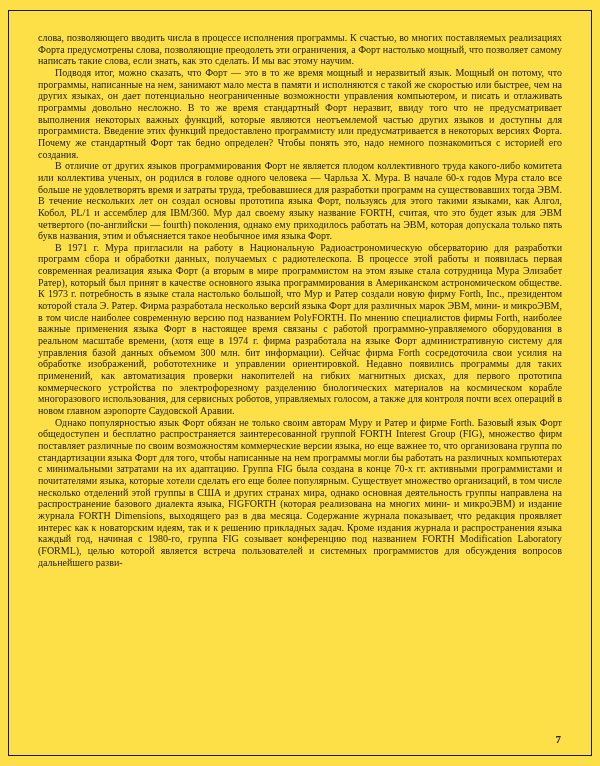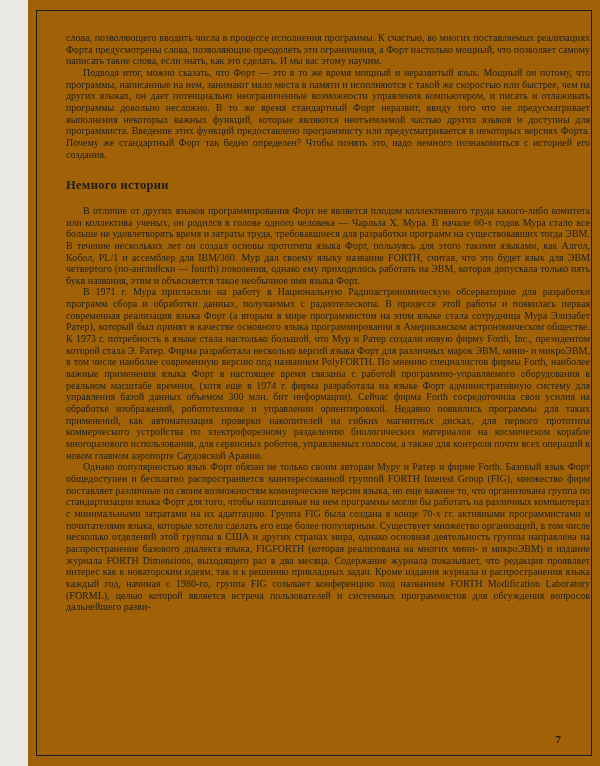--- a/index.html
+++ b/index.html
@@ -11,22 +11,21 @@
     width: 600px;
     height: 766px;
     background: #eae8e3;
     font-family: "Liberation Serif", "DejaVu Serif", serif;
     position: relative;
     overflow: hidden;
   }
   .page {
     position: absolute;
     inset: 0;
-    background: #a16207;
-    margin-left: 28px;
+    background: #fde047;
   }
   .frame {
     position: absolute;
     left: 8px;
     top: 10px;
     right: 8px;
     bottom: 10px;
     border: 1.5px solid #1b1a18;
     pointer-events: none;
   }
@@ -70,21 +69,20 @@
 <div class="page">
 
   <div class="frame"></div>
 
   <div class="text-block">
 
     <p class="continuation">слова, позволяющего вводить числа в процессе исполнения программы. К счастью, во многих поставляемых реализациях Форта предусмотрены слова, позволяющие преодолеть эти ограничения, а Форт настолько мощный, что позволяет самому написать такие слова, если знать, как это сделать. И мы вас этому научим.</p>
 
     <p>Подводя итог, можно сказать, что Форт — это в то же время мощный и неразвитый язык. Мощный он потому, что программы, написанные на нем, занимают мало места в памяти и исполняются с такой же скоростью или быстрее, чем на других языках, он дает потенциально неограниченные возможности управления компьютером, и писать и отлаживать программы довольно несложно. В то же время стандартный Форт неразвит, ввиду того что не предусматривает выполнения некоторых важных функций, которые являются неотъемлемой частью других языков и доступны для программиста. Введение этих функций предоставлено программисту или предусматривается в некоторых версиях Форта. Почему же стандартный Форт так бедно определен? Чтобы понять это, надо немного познакомиться с историей его создания.</p>
 
-    <h2 class="section-heading">Немного истории</h2>
 
     <p>В отличие от других языков программирования Форт не является плодом коллективного труда какого-либо комитета или коллектива ученых, он родился в голове одного человека — Чарльза Х. Мура. В начале 60-х годов Мура стало все больше не удовлетворять время и затраты труда, требовавшиеся для разработки программ на существовавших тогда ЭВМ. В течение нескольких лет он создал основы прототипа языка Форт, пользуясь для этого такими языками, как Алгол, Кобол, PL/1 и ассемблер для IBM/360. Мур дал своему языку название FORTH, считая, что это будет язык для ЭВМ четвертого (по-английски — fourth) поколения, однако ему приходилось работать на ЭВМ, которая допускала только пять букв названия, этим и объясняется такое необычное имя языка Форт.</p>
 
     <p>В 1971 г. Мура пригласили на работу в Национальную Радиоастрономическую обсерваторию для разработки программ сбора и обработки данных, получаемых с радиотелескопа. В процессе этой работы и появилась первая современная реализация языка Форт (а вторым в мире программистом на этом языке стала сотрудница Мура Элизабет Ратер), который был принят в качестве основного языка программирования в Американском астрономическом обществе. К 1973 г. потребность в языке стала настолько большой, что Мур и Ратер создали новую фирму Forth, Inc., президентом которой стала Э. Ратер. Фирма разработала несколько версий языка Форт для различных марок ЭВМ, мини- и микроЭВМ, в том числе наиболее современную версию под названием PolyFORTH. По мнению специалистов фирмы Forth, наиболее важные применения языка Форт в настоящее время связаны с работой программно-управляемого оборудования в реальном масштабе времени, (хотя еще в 1974 г. фирма разработала на языке Форт административную систему для управления базой данных объемом 300 млн. бит информации). Сейчас фирма Forth сосредоточила свои усилия на обработке изображений, робототехнике и управлении ориентировкой. Недавно появились программы для таких применений, как автоматизация проверки накопителей на гибких магнитных дисках, для первого прототипа коммерческого устройства по электрофорезному разделению биологических материалов на космическом корабле многоразового использования, для сервисных роботов, управляемых голосом, а также для контроля почти всех операций в новом главном аэропорте Саудовской Аравии.</p>
 
     <p>Однако популярностью язык Форт обязан не только своим авторам Муру и Ратер и фирме Forth. Базовый язык Форт общедоступен и бесплатно распространяется заинтересованной группой FORTH Interest Group (FIG), множество фирм поставляет различные по своим возможностям коммерческие версии языка, но еще важнее то, что организована группа по стандартизации языка Форт для того, чтобы написанные на нем программы могли бы работать на различных компьютерах с минимальными затратами на их адаптацию. Группа FIG была создана в конце 70-х гг. активными программистами и почитателями языка, которые хотели сделать его еще более популярным. Существует множество организаций, в том числе несколько отделений этой группы в США и других странах мира, однако основная деятельность группы направлена на распространение базового диалекта языка, FIGFORTH (которая реализована на многих мини- и микроЭВМ) и издание журнала FORTH Dimensions, выходящего раз в два месяца. Содержание журнала показывает, что редакция проявляет интерес как к новаторским идеям, так и к решению прикладных задач. Кроме издания журнала и распространения языка каждый год, начиная с 1980-го, группа FIG созывает конференцию под названием FORTH Modification Laboratory (FORML), целью которой является встреча пользователей и системных программистов для обсуждения вопросов дальнейшего разви-</p>
 
   </div>
 
   <div class="page-number">7</div>

